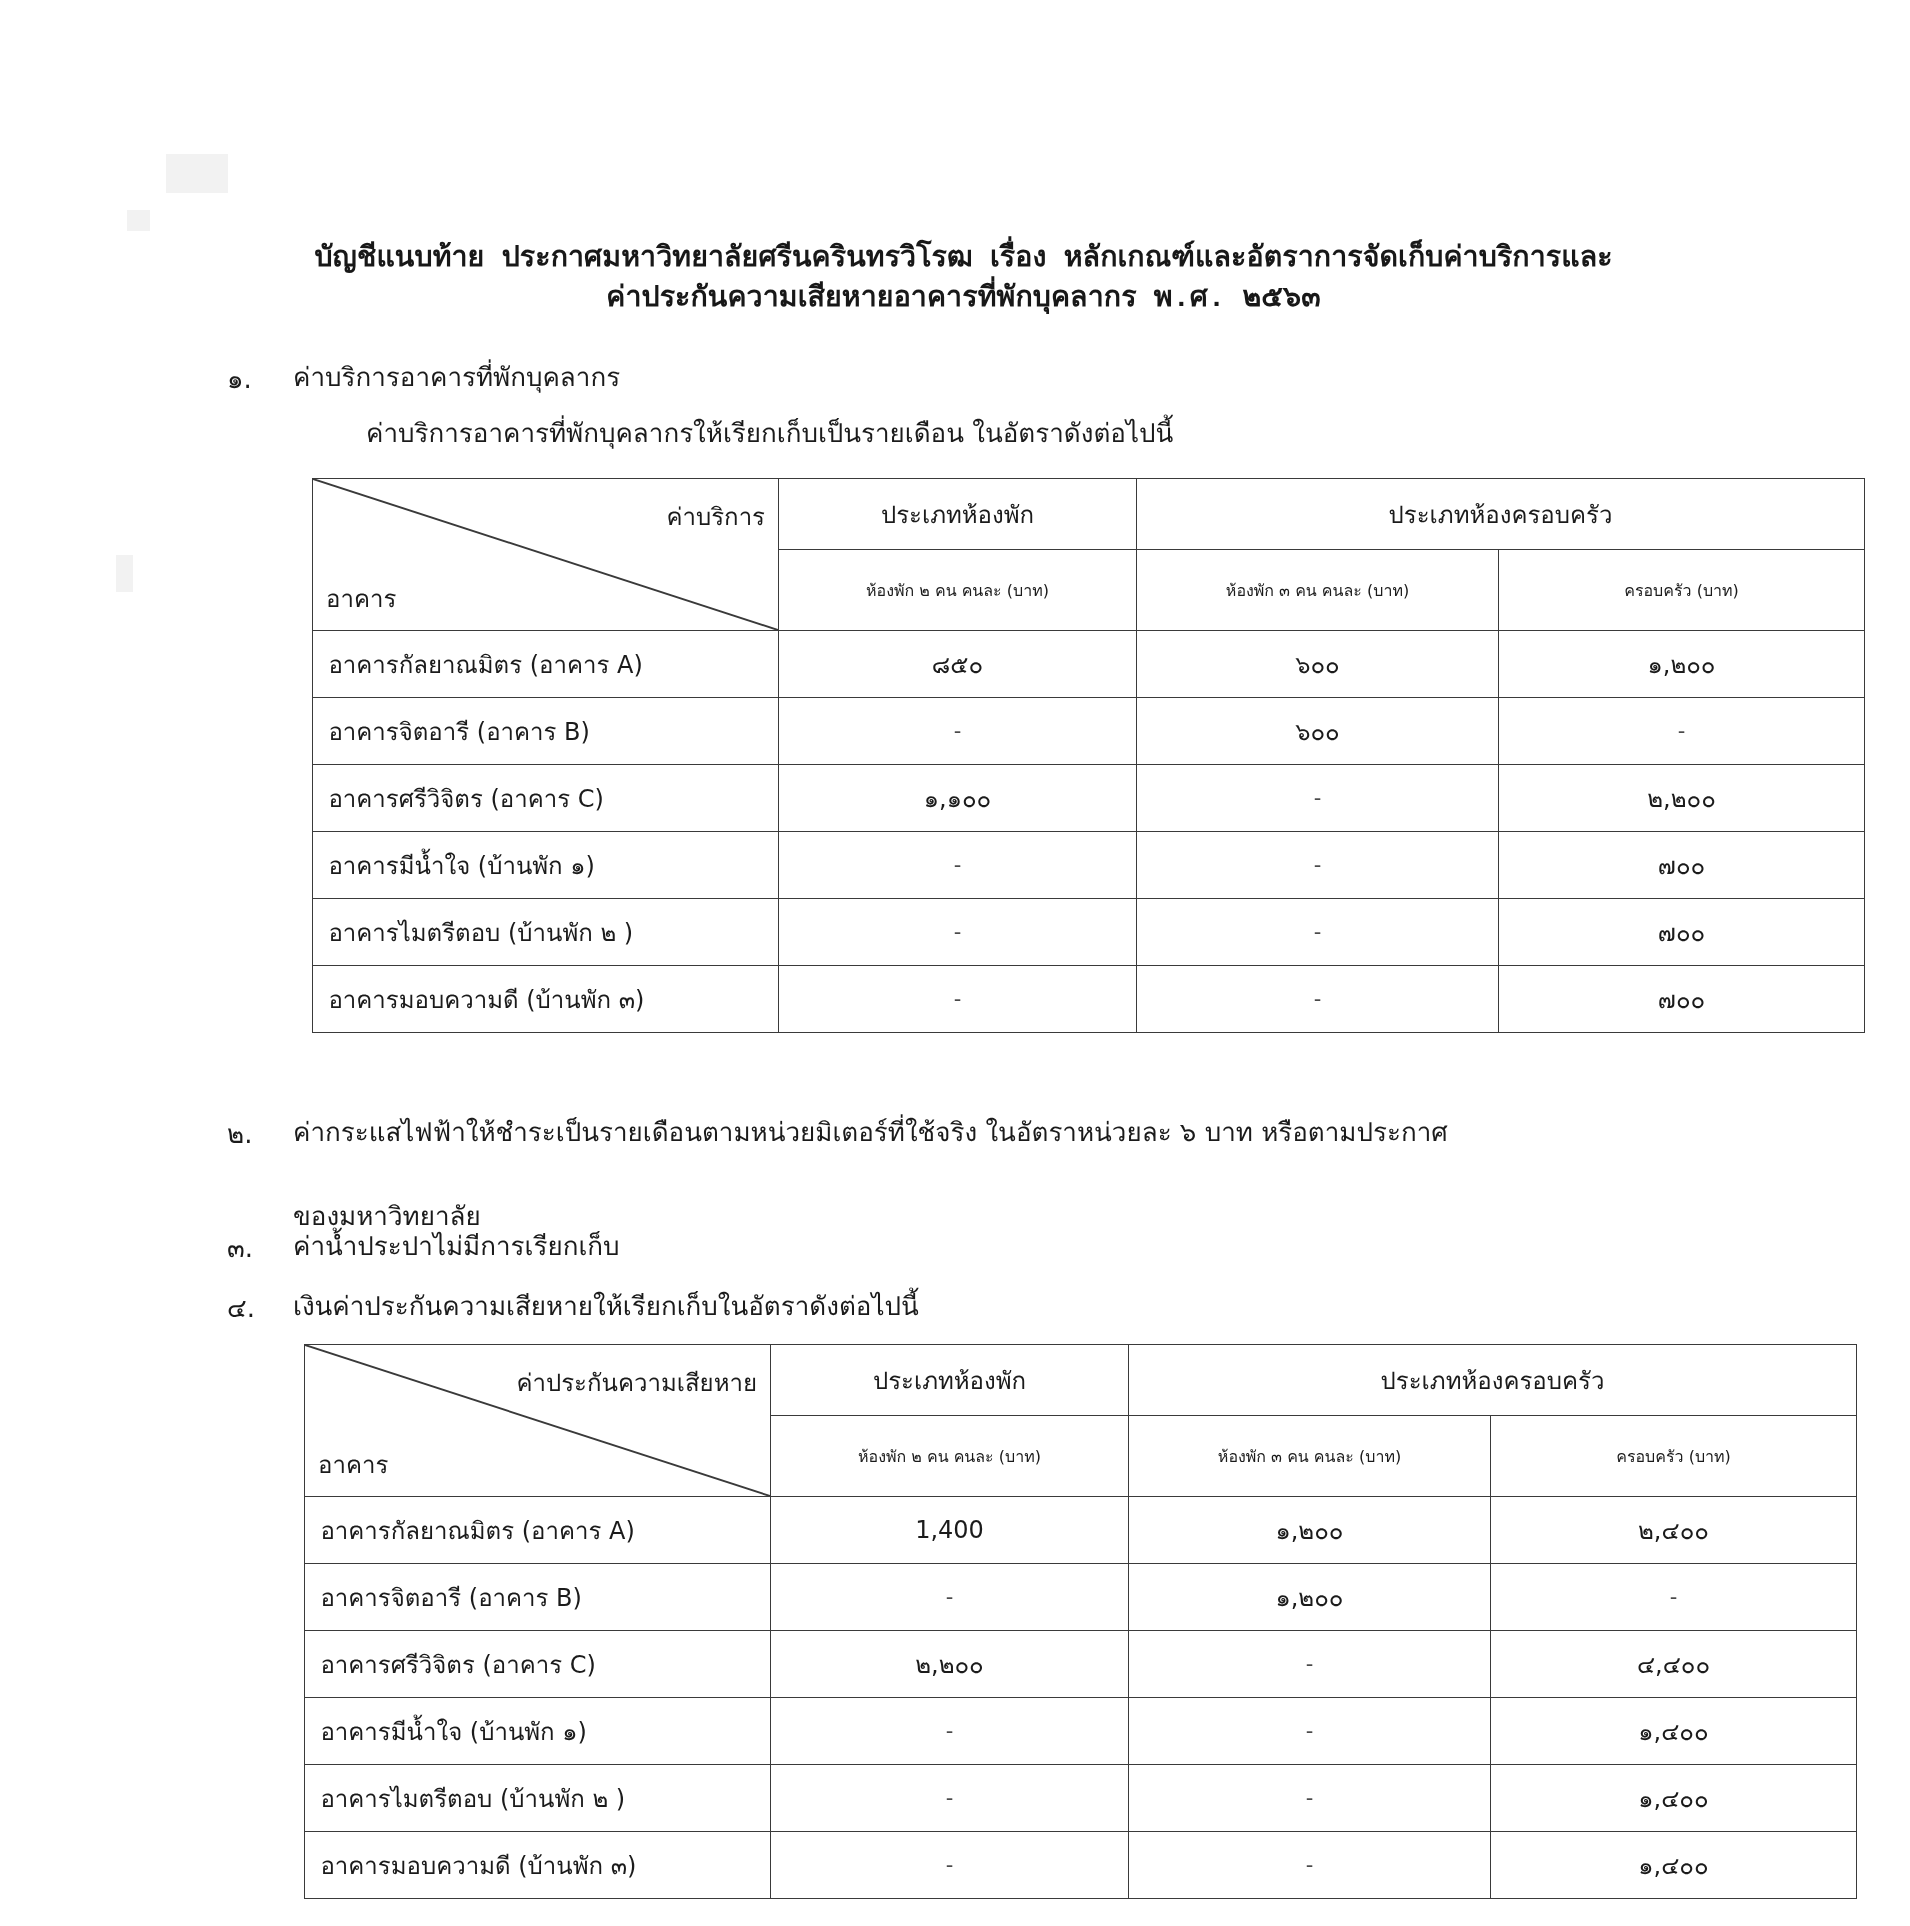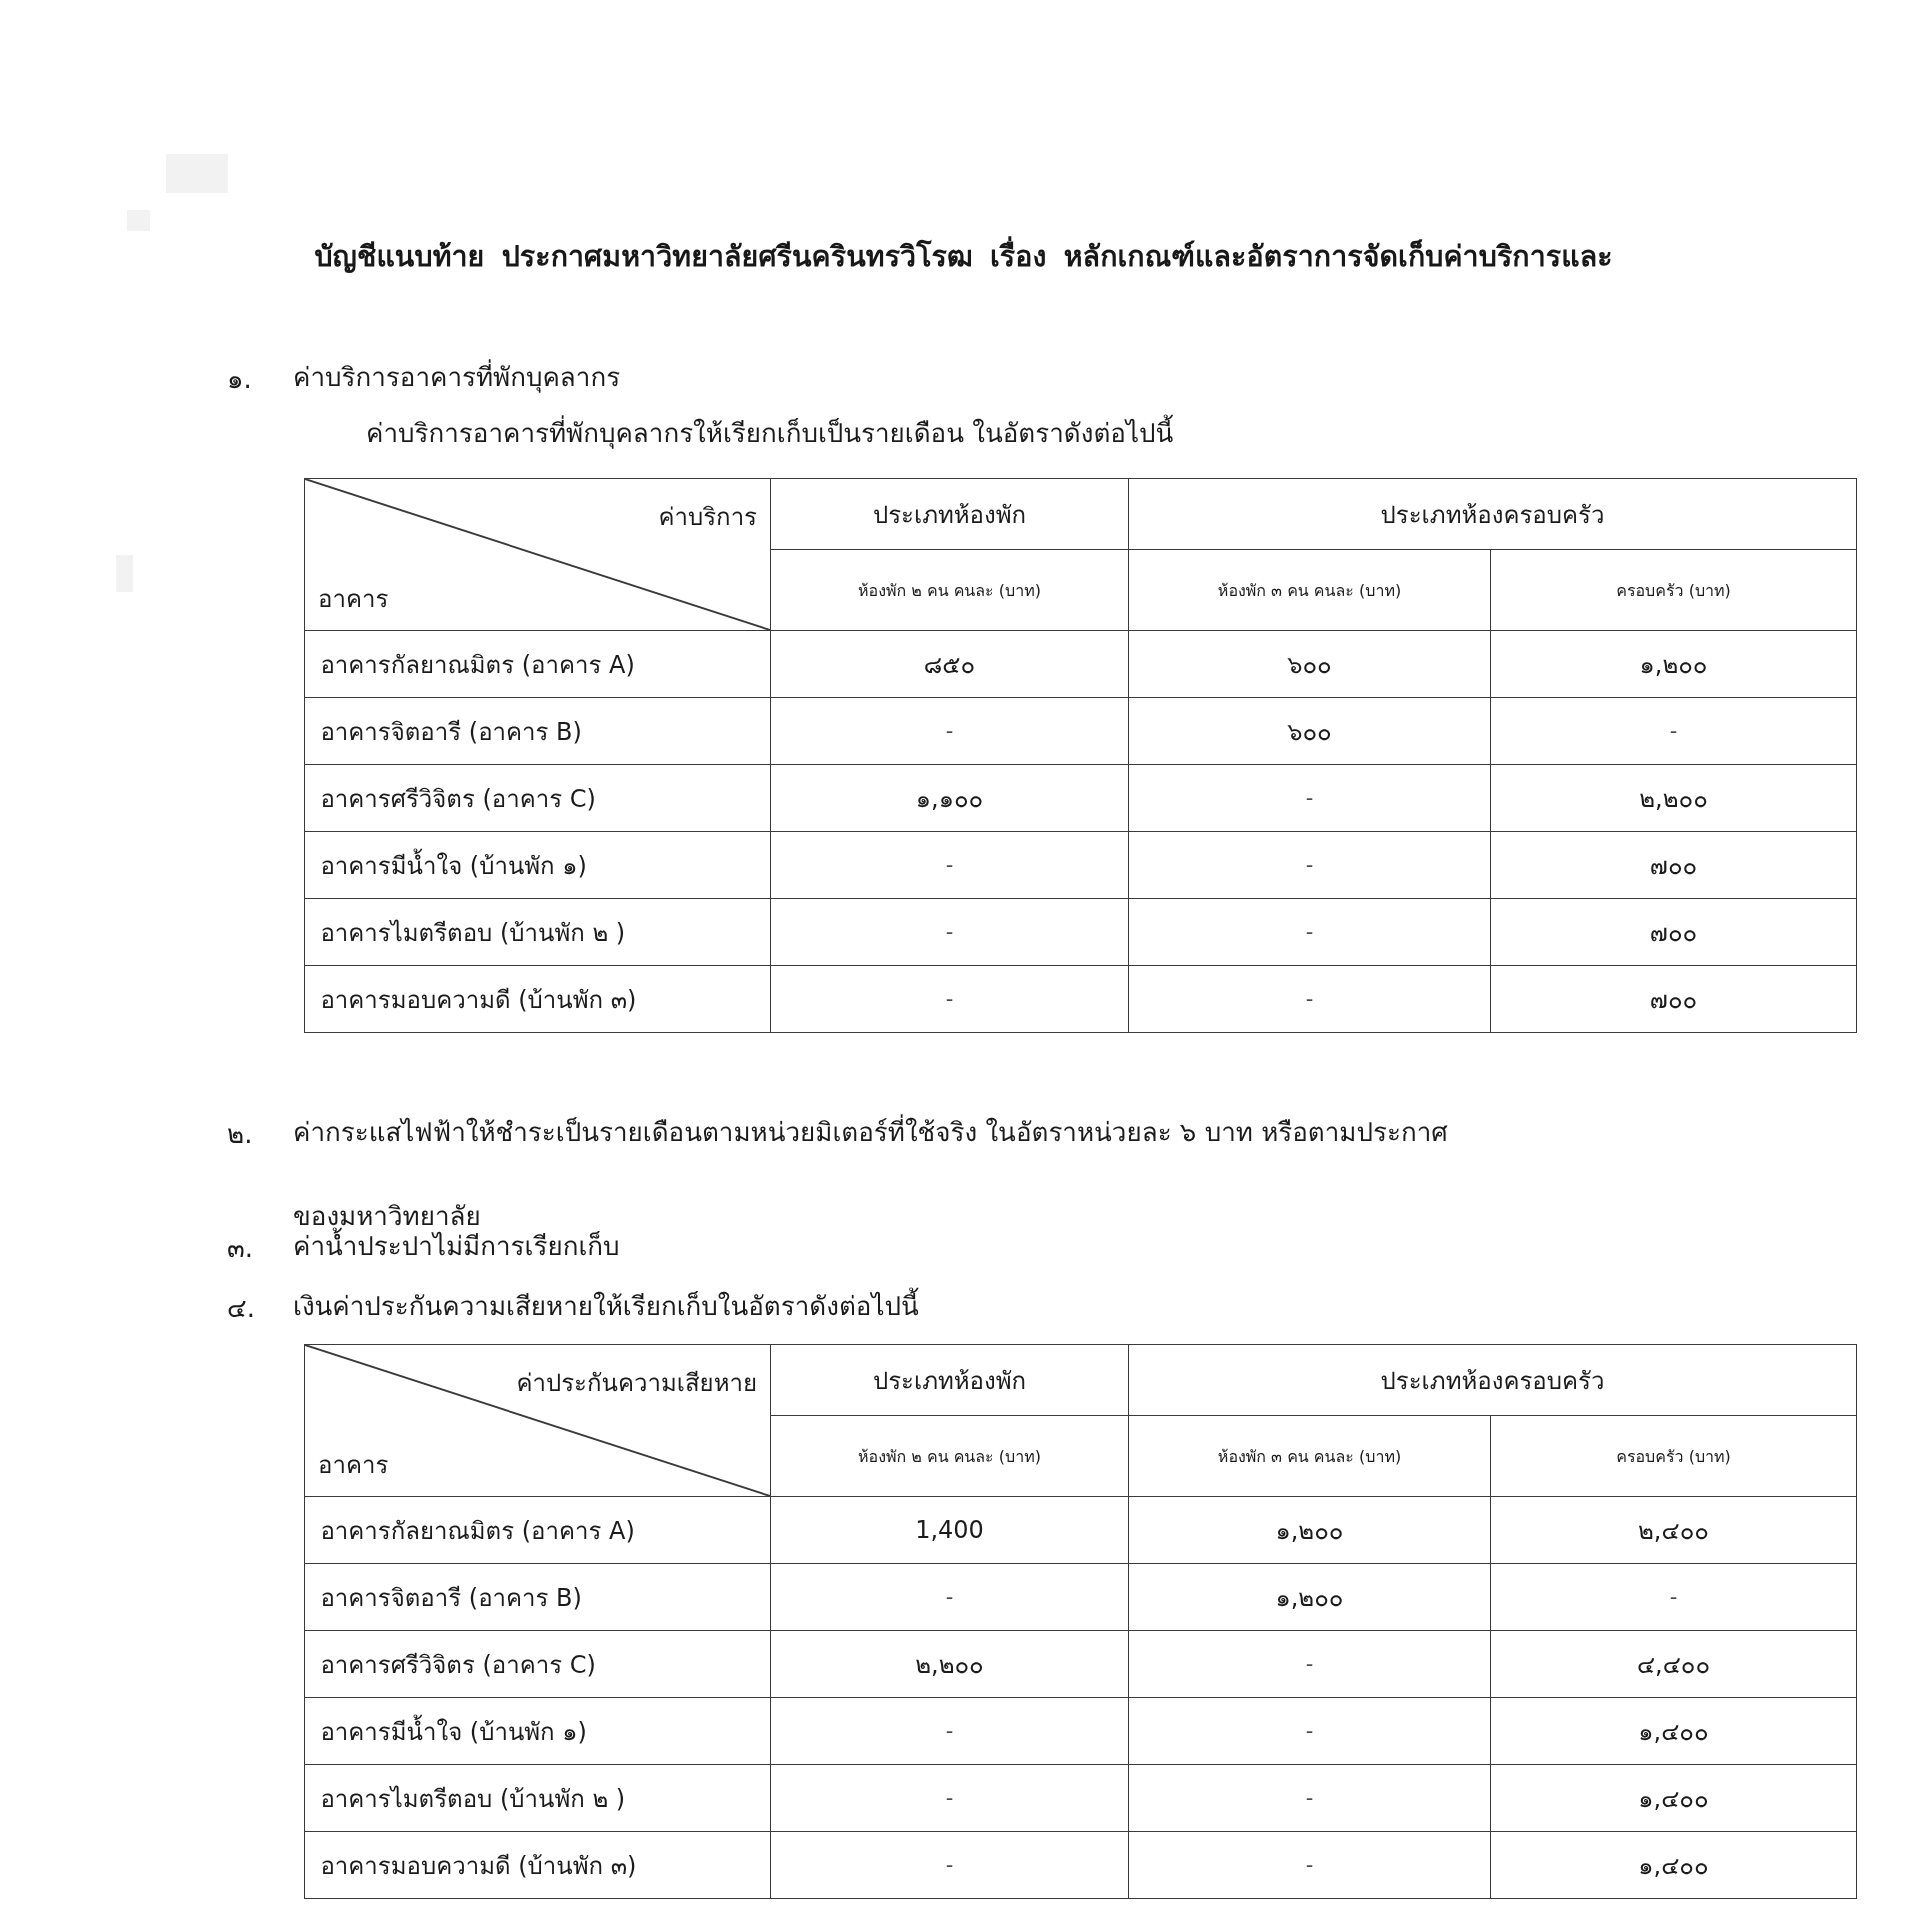--- a/index.html
+++ b/index.html
@@ -86,21 +86,21 @@
 
   #item4-num { left: 227px;  top: 1287px; }
   #item4-txt { left: 293px;  top: 1287px; }
 
   
   .tbl-wrap {
     position: absolute;
     left: 304px;
     width: 1552px;
   }
-  #table1-wrap { top: 478px; }
+  #table1-wrap { top: 478px; margin-left: 8px; }
   #table2-wrap { top: 1344px; }
 
   table.rate-table {
     border-collapse: collapse;
     width: 1552px;
     table-layout: fixed;
     font-size: 24px;
     color: #1b1b1b;
   }
   table.rate-table th,
@@ -178,20 +178,21 @@
 <body>
 
 <div class="page">
 
   <span class="scan-speck sp1"></span>
   <span class="scan-speck sp2"></span>
   <span class="scan-speck sp3"></span>
 
   <div class="doc-title">
     <span class="l1">บัญชีแนบท้าย ประกาศมหาวิทยาลัยศรีนครินทรวิโรฒ เรื่อง หลักเกณฑ์และอัตราการจัดเก็บค่าบริการและ</span>
+    <span class="l2">ค่าประกันความเสียหายอาคารที่พักบุคลากร พ.ศ. ๒๕๖๓</span>
   </div>
 
   <div class="item-num" id="item1-num">๑.</div>
   <div class="item" id="item1-txt">ค่าบริการอาคารที่พักบุคลากร</div>
   <div class="indent-line" id="item1-sub">ค่าบริการอาคารที่พักบุคลากรให้เรียกเก็บเป็นรายเดือน ในอัตราดังต่อไปนี้</div>
 
   <div class="tbl-wrap" id="table1-wrap">
     <table class="rate-table">
       <colgroup>
         <col class="c-build">

